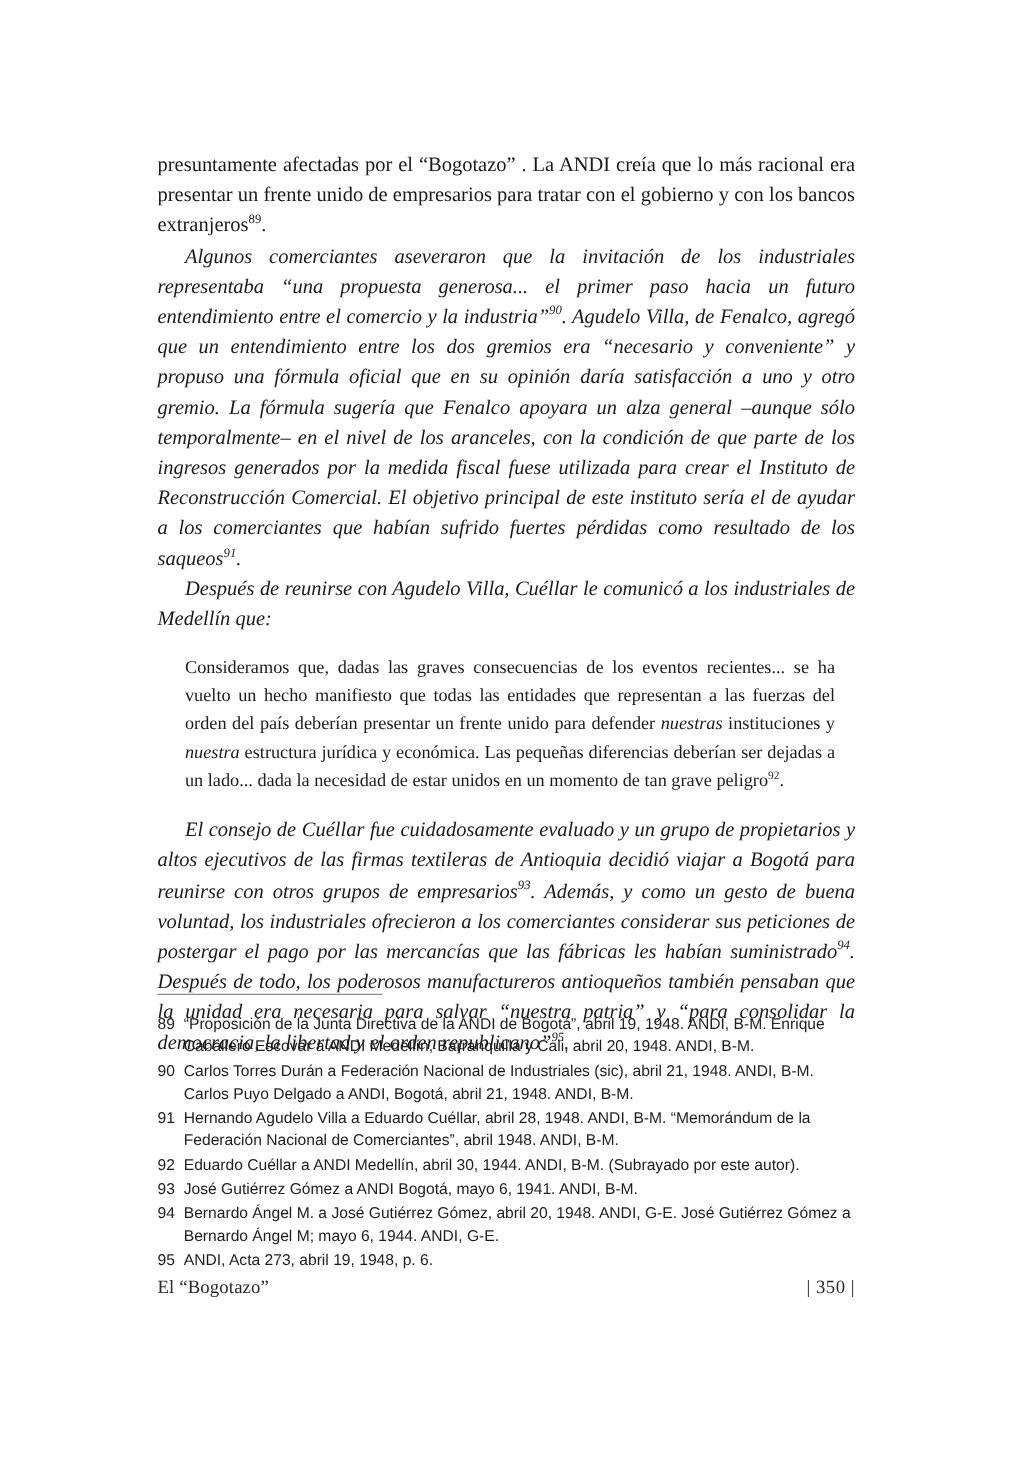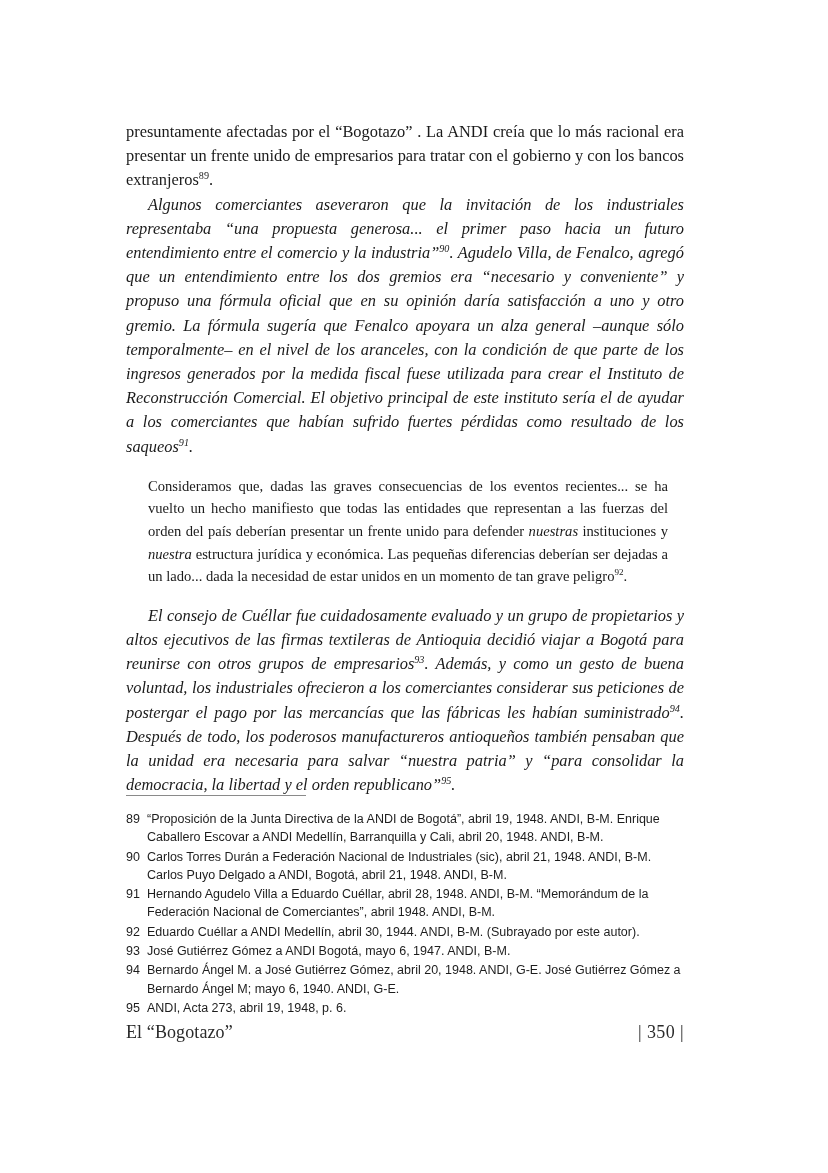--- a/index.html
+++ b/index.html
@@ -84,37 +84,38 @@
   }
   .page-footer {
     position: absolute;
     left: 126px;
     top: 1022px;
     width: 558px;
     display: flex;
     justify-content: space-between;
     align-items: baseline;
     font-family: "Liberation Serif", "DejaVu Serif", serif;
-    font-size: 18px;
+    font-size: 15px;
     color: #2a2a2a;
   }
   .running-head { letter-spacing: 0.1px; }
   .folio { letter-spacing: 0.4px; }
 </style>
 </head>
 <body>
 
 <div class="page">
 
   <div class="text-column">
 
     <p class="body-par"><span>presuntamente afectadas por el “Bogotazo” . La ANDI creía que lo más racional era presentar un frente unido de empresarios para tratar con el gobierno y con los bancos extranjeros</span><sup>89</sup><span>.</span></p>
 
     <p class="body-par indent"><span>Algunos comerciantes aseveraron que la invitación de los industriales representaba “una propuesta generosa... el primer paso hacia un futuro entendimiento entre el comercio y la industria”</span><sup>90</sup><span>. Agudelo Villa, de Fenalco, agregó que un entendimiento entre los dos gremios era “necesario y conveniente” y propuso una fórmula oficial que en su opinión daría satisfacción a uno y otro gremio. La fórmula sugería que Fenalco apoyara un alza general –aunque sólo temporalmente– en el nivel de los aranceles, con la condición de que parte de los ingresos generados por la medida fiscal fuese utilizada para crear el Instituto de Reconstrucción Comercial. El objetivo principal de este instituto sería el de ayudar a los comerciantes que habían sufrido fuertes pérdidas como resultado de los saqueos</span><sup>91</sup><span>.</span></p>
 
+    <p class="body-par indent"><span>Después de reunirse con Agudelo Villa, Cuéllar le comunicó a los industriales de Medellín que:</span></p>
 
     <blockquote class="blockquote"><span>Consideramos que, dadas las graves consecuencias de los eventos recientes... se ha vuelto un hecho manifiesto que todas las entidades que representan a las fuerzas del orden del país deberían presentar un frente unido para defender </span><em>nuestras</em><span> instituciones y </span><em>nuestra</em><span> estructura jurídica y económica. Las pequeñas diferencias deberían ser dejadas a un lado... dada la necesidad de estar unidos en un momento de tan grave peligro</span><sup>92</sup><span>.</span></blockquote>
 
     <p class="body-par indent"><span>El consejo de Cuéllar fue cuidadosamente evaluado y un grupo de propietarios y altos ejecutivos de las firmas textileras de Antioquia decidió viajar a Bogotá para reunirse con otros grupos de empresarios</span><sup>93</sup><span>. Además, y como un gesto de buena voluntad, los industriales ofrecieron a los comerciantes considerar sus peticiones de postergar el pago por las mercancías que las fábricas les habían suministrado</span><sup>94</sup><span>. Después de todo, los poderosos manufactureros antioqueños también pensaban que la unidad era necesaria para salvar “nuestra patria” y “para consolidar la democracia, la libertad y el orden republicano”</span><sup>95</sup><span>.</span></p>
 
   </div>
 
   <div class="footnotes-wrap">
     <div class="fn-rule"></div>
 
@@ -129,25 +130,25 @@
     <div class="footnote">
       <span class="fn-num">91</span>
       <span class="fn-text">Hernando Agudelo Villa a Eduardo Cuéllar, abril 28, 1948. ANDI, B-M. “Memorándum de la Federación Nacional de Comerciantes”, abril 1948. ANDI, B-M.</span>
     </div>
     <div class="footnote">
       <span class="fn-num">92</span>
       <span class="fn-text">Eduardo Cuéllar a ANDI Medellín, abril 30, 1944. ANDI, B-M. (Subrayado por este autor).</span>
     </div>
     <div class="footnote">
       <span class="fn-num">93</span>
-      <span class="fn-text">José Gutiérrez Gómez a ANDI Bogotá, mayo 6, 1947. ANDI, B-M.</span>
+      <span class="fn-text">José Gutiérrez Gómez a ANDI Bogotá, mayo 6, 1941. ANDI, B-M.</span>
     </div>
     <div class="footnote">
       <span class="fn-num">94</span>
-      <span class="fn-text">Bernardo Ángel M. a José Gutiérrez Gómez, abril 20, 1948. ANDI, G-E. José Gutiérrez Gómez a Bernardo Ángel M; mayo 6, 1940. ANDI, G-E.</span>
+      <span class="fn-text">Bernardo Ángel M. a José Gutiérrez Gómez, abril 20, 1948. ANDI, G-E. José Gutiérrez Gómez a Bernardo Ángel M; mayo 6, 1944. ANDI, G-E.</span>
     </div>
     <div class="footnote">
       <span class="fn-num">95</span>
       <span class="fn-text">ANDI, Acta 273, abril 19, 1948, p. 6.</span>
     </div>
   </div>
 
   <div class="page-footer">
     <span class="running-head">El “Bogotazo”</span>
     <span class="folio">| 350 |</span>

